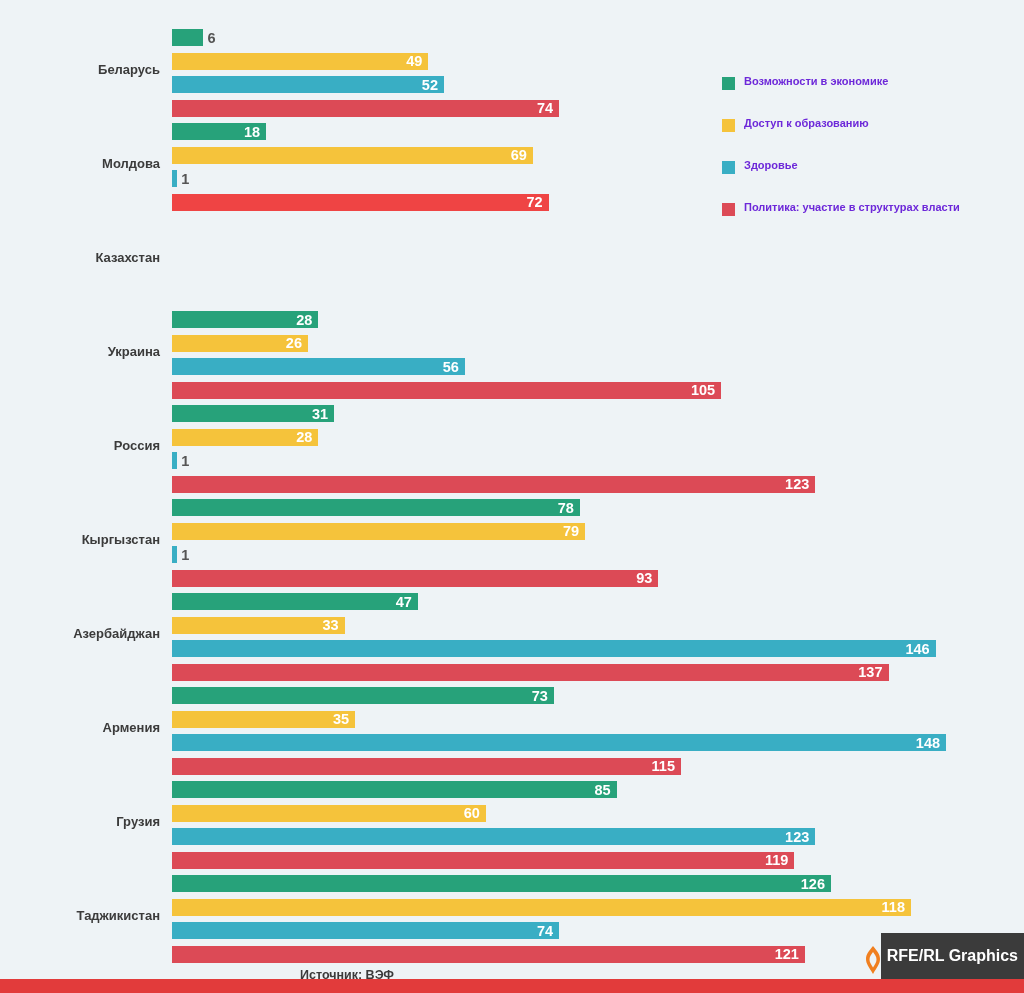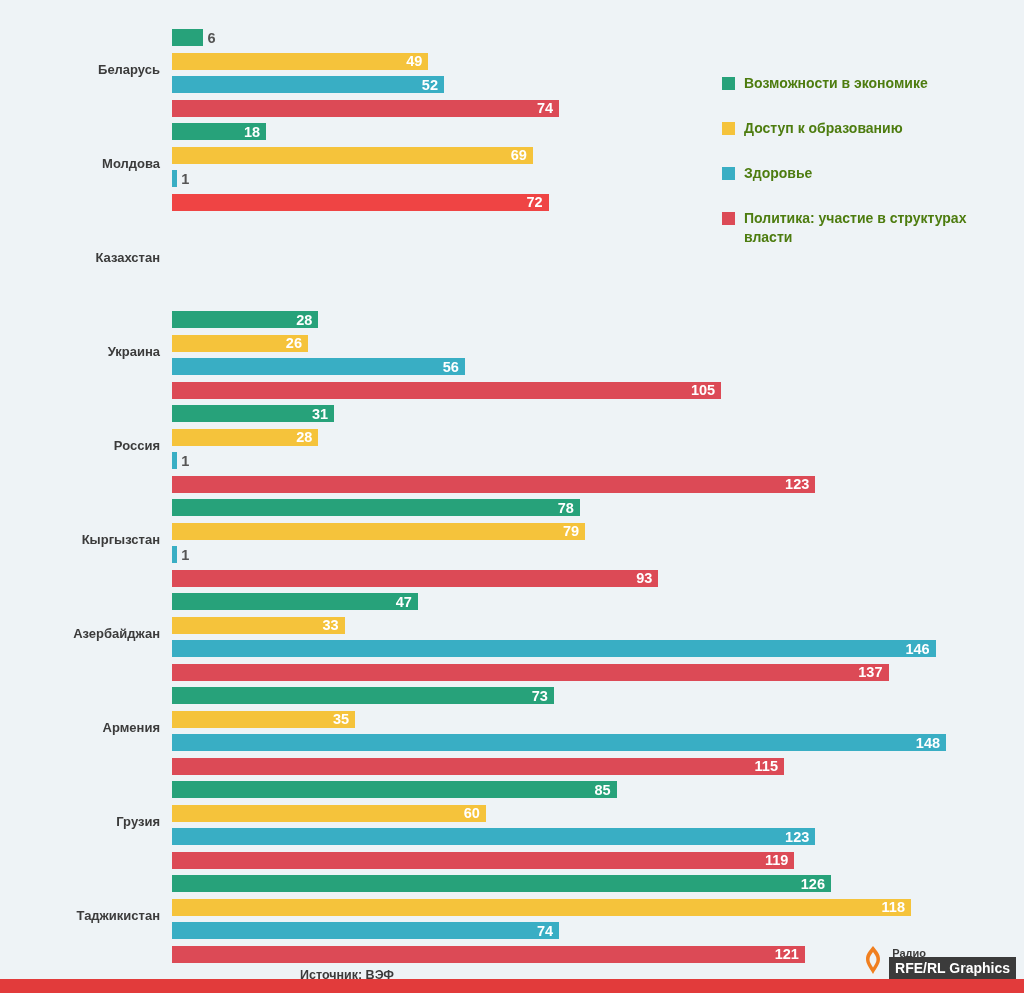--- a/index.html
+++ b/index.html
@@ -84,23 +84,23 @@
     margin-bottom: 26px;
   }
   .legend-swatch {
     width: 13px;
     height: 13px;
     margin-top: 3px;
     margin-right: 9px;
     flex: none;
   }
   .legend-text {
-    font-size: 14px;
-    font-weight: bold;
-    color: #4d7c0f;
+    font-size: 11px;
+    font-weight: bold;
+    color: #6d28d9;
     line-height: 1.35;
     max-width: 250px;
   }
   .source {
     position: absolute;
     left: 300px;
     top: 968px;
     font-size: 12.5px;
     font-weight: bold;
     color: #3b3b3b;
@@ -126,27 +126,27 @@
     margin-right: 6px;
   }
   .brand-text {
     font-size: 11px;
     font-weight: bold;
     color: #3b3b3b;
     line-height: 1.2;
   }
   .credit {
     position: absolute;
-    right: 8px;
+    right: 0;
     bottom: 14px;
     background: #3b3b3b;
     color: #ffffff;
-    font-size: 14px;
-    font-weight: bold;
-    padding: 3px 6px;
+    font-size: 16px;
+    font-weight: bold;
+    padding: 14px 6px;
   }
 </style>
 </head>
 <body>
 
 <div id="chart-root">
 
   <div class="plot-area">
       <div class="group" style="top: 22px; height: 94px;">
         <div class="cat-label">Беларусь</div>
@@ -258,21 +258,21 @@
         <div class="bars">
           <div class="bar" style="width: 381.79px; height: 17px; top: 2px; background: rgb(39, 162, 122);">
             <span class="val">73</span>
           </div>
           <div class="bar" style="width: 183.05px; height: 17px; top: 25.5px; background: rgb(245, 195, 59);">
             <span class="val">35</span>
           </div>
           <div class="bar" style="width: 774.04px; height: 17px; top: 49px; background: rgb(57, 174, 196);">
             <span class="val">148</span>
           </div>
-          <div class="bar" style="width: 612px; height: 17px; top: 72.5px; background: rgb(220, 74, 86);">
+          <div class="bar" style="width: 509px; height: 17px; top: 72.5px; background: rgb(220, 74, 86);">
             <span class="val">115</span>
           </div>
         </div>
       </div>
       <div class="group" style="top: 774px; height: 94px;">
         <div class="cat-label">Грузия</div>
         <div class="bars">
           <div class="bar" style="width: 444.55px; height: 17px; top: 2px; background: rgb(39, 162, 122);">
             <span class="val">85</span>
           </div>

